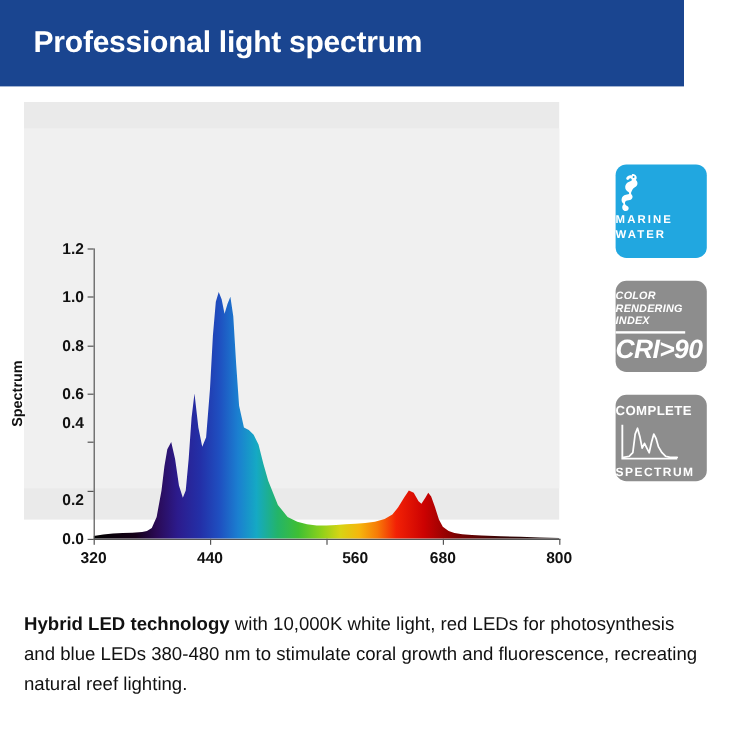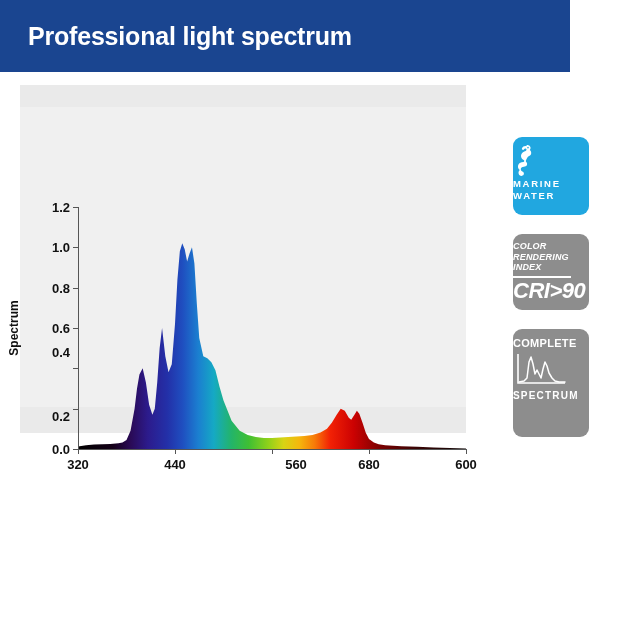--- a/index.html
+++ b/index.html
@@ -70,21 +70,21 @@
     position:absolute;left:513px;top:137px;width:76px;
   }
   .badge{
     width:76px;border-radius:9px;margin-bottom:19px;
     display:flex;flex-direction:column;align-items:flex-start;
     box-sizing:border-box;
   }
   .badge-marine{background:#21a7e0;height:78px;padding-top:7px;}
   .badge-gray{background:#8d8d8d;}
   .badge-cri{height:76px;padding-top:7px;font-style:italic;}
-  .badge-complete{height:108px;padding-top:8px;}
+  .badge-complete{height:72px;padding-top:8px;}
 
   .seahorse{width:22px;height:34px;display:block;}
   .badge-line{
     color:#fff;font-size:9.5px;font-weight:bold;letter-spacing:1.7px;
     line-height:11.5px;text-align:center;
   }
   .cri-small{
     color:#fff;font-size:9px;font-weight:bold;line-height:10.5px;
     text-align:center;letter-spacing:0.2px;
   }
@@ -173,21 +173,21 @@
     <div id="xticks">
         <div class="xtick" style="left: 58px;"></div>
         <div class="xtlabel" style="left: 58px;">320</div>
         <div class="xtick" style="left: 155px;"></div>
         <div class="xtlabel" style="left: 155px;">440</div>
         <div class="xtick" style="left: 252px;"></div>
         <div class="xtlabel" style="left: 252px; margin-left: 24px;">560</div>
         <div class="xtick" style="left: 349px;"></div>
         <div class="xtlabel" style="left: 349px;">680</div>
         <div class="xtick" style="left: 446px;"></div>
-        <div class="xtlabel" style="left: 446px;">600</div>
+        <div class="xtlabel" style="left: 446px;">800</div>
       </div>
 
     <div class="yaxis-title">Spectrum</div>
   </div>
 
   <div class="badges">
 
     <div class="badge badge-marine">
       <svg class="seahorse" viewBox="0 0 22 34">
         <path fill="#ffffff" d="M13.2 1.2c1.9-.6 3.6.3 4.2 1.9.4 1.1.1 2.2-.6 3 .8.5 1.3 1.3 1.4 2.3.2 1.6-.7 2.9-2.1 3.6-.9.5-1.6 1.1-2 1.9l-1 2.2c-.4.9-.3 1.6.3 2.2.7.7.9 1.6.6 2.5-.3 1-1.1 1.6-2.1 1.8l-2.2.4c-1.1.2-1.8 1-1.9 2-.1 1.1.5 2 1.5 2.4 1 .4 1.6 1.2 1.6 2.2 0 1.3-1 2.3-2.4 2.3-1.5 0-2.6-1-2.9-2.4-.3-1.4.2-2.7 1.2-3.6-1.3-.9-2-2.3-1.8-3.9.2-1.9 1.7-3.3 3.6-3.7l1.9-.4c.5-.1.8-.4.8-.9 0-.4-.2-.7-.6-.9-1.8-.9-2.8-2.5-2.7-4.4.1-2 1.4-3.6 3.3-4.3l1.4-.5c.6-.2.9-.7.8-1.3-.1-.5-.5-.9-1-1-.6-.1-1.1.2-1.4.7-.3.6-1 .8-1.6.5-.6-.3-.8-1-.5-1.6.7-1.4 2-2.2 3.6-2.1l.6.1c.2-.3.4-.6.7-.8.3-.2.7-.4 1.1-.5zM15 4.4c.4 0 .8-.4.8-.9 0-.4-.4-.8-.8-.8s-.8.4-.8.8c0 .5.4.9.8.9z"></path>
@@ -208,14 +208,17 @@
       <div class="cmp-top">COMPLETE</div>
       <svg class="cmp-icon" viewBox="0 0 54 36">
         <path d="M5 2 L5 31 L52 31" fill="none" stroke="#ffffff" stroke-width="1.6"></path>
         <path d="M6 30 L11 29 L14 26 L16 10 L18 5 L20 12 L22 22 L24 18 L26 22 L28 26 L30 17 L32 10 L34 14 L36 21 L39 26 L42 29 L46 30 L52 30" fill="none" stroke="#ffffff" stroke-width="1.5" stroke-linejoin="round" stroke-linecap="round"></path>
       </svg>
       <div class="cmp-bottom">SPECTRUM</div>
     </div>
 
   </div>
 
+  <div class="bodycopy">
+    <b>Hybrid LED technology</b><span> with 10,000K white light, red LEDs for photosynthesis and blue LEDs 380-480 nm to stimulate coral growth and fluorescence, recreating natural reef lighting.</span>
+  </div>
 
 </div>
 
 </body></html>

